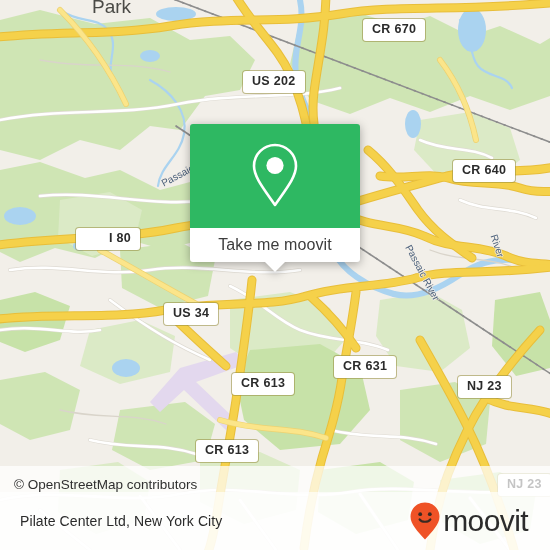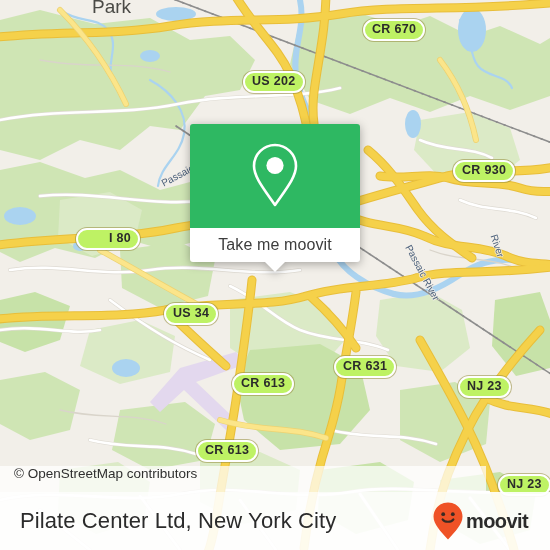--- a/index.html
+++ b/index.html
@@ -44,23 +44,23 @@
     font-size: 10px;
     color: #4a5f7a;
     font-style: normal;
     text-shadow: 1px 0 0 rgba(242,239,233,.85), -1px 0 0 rgba(242,239,233,.85),
                  0 1px 0 rgba(242,239,233,.85), 0 -1px 0 rgba(242,239,233,.85);
   }
 
   
   .shield {
     position: absolute;
-    background: #bef264;
+    background: #ffffff;
     border: 2px solid #ffffff;
-    border-radius: 11px;
+    border-radius: 3px;
     color: #2b2b2b;
     font-size: 12.5px;
     font-weight: bold;
     letter-spacing: .3px;
     padding: 1px 7px 2px 7px;
     line-height: 15px;
     box-shadow: 0 0 0 1px rgba(150,140,60,.55);
     white-space: nowrap;
   }
 
@@ -103,25 +103,25 @@
     border-left: 11px solid transparent;
     border-right: 11px solid transparent;
     border-top: 11px solid #ffffff;
   }
 
   
   #attribution {
     position: absolute;
     left: 0;
     top: 466px;
-    width: 486px;
+    width: 550px;
     height: 26px;
     background: rgba(255,255,255,.72);
     display: flex;
-    align-items: flex-start;
+    align-items: flex-end;
   }
   #attribution-text {
     font-size: 13.5px;
     color: #2f2f2f;
     margin-left: 14px;
   }
 
   
   #bottom-bar {
     position: absolute;
@@ -129,36 +129,36 @@
     top: 492px;
     width: 550px;
     height: 58px;
     background: rgba(255,255,255,.90);
     display: flex;
     align-items: center;
     justify-content: space-between;
     overflow: hidden;
   }
   #bottom-title {
-    font-size: 22px;
+    font-size: 14px;
     color: #2b2b2b;
     margin-left: 20px;
     letter-spacing: .1px;
     z-index: 2;
   }
   #brand {
     display: flex;
     align-items: center;
     margin-right: 22px;
     z-index: 2;
   }
   #brand-pin { margin-right: 2px; display: block; }
   #brand-name {
-    font-size: 20px;
-    font-weight: bold;
+    font-size: 30px;
+    font-weight: normal;
     color: #2b2b2b;
     letter-spacing: -.6px;
     line-height: 30px;
   }
 </style>
 </head>
 <body>
 
 <div id="app">
 
@@ -331,21 +331,21 @@
   </div>
 
   <div class="map-label place-label" style="left:92px;top:-4px;">Park</div>
 
   <div class="map-label water-label" style="left:160px;top:170px;transform:rotate(-28deg);">Passaic</div>
   <div class="map-label water-label" style="left:413px;top:243px;transform:rotate(62deg);transform-origin:left top;">Passaic River</div>
   <div class="map-label water-label" style="left:499px;top:233px;transform:rotate(72deg);transform-origin:left top;">River</div>
 
   <div class="shield" style="left:363px;top:19px;">CR 670</div>
   <div class="shield" style="left:243px;top:71px;">US 202</div>
-  <div class="shield" style="left:453px;top:160px;">CR 930</div>
+  <div class="shield" style="left:453px;top:160px;">CR 640</div>
   <div class="shield" style="left:76px;top:228px;padding-left:31px;">I 80</div>
   <div class="shield" style="left:164px;top:303px;">US 34</div>
   <div class="shield" style="left:232px;top:373px;">CR 613</div>
   <div class="shield" style="left:334px;top:356px;">CR 631</div>
   <div class="shield" style="left:458px;top:376px;">NJ 23</div>
   <div class="shield" style="left:196px;top:440px;">CR 613</div>
   <div class="shield" style="left:498px;top:474px;">NJ 23</div>
 
   <div id="popup">
     <div id="popup-head">

